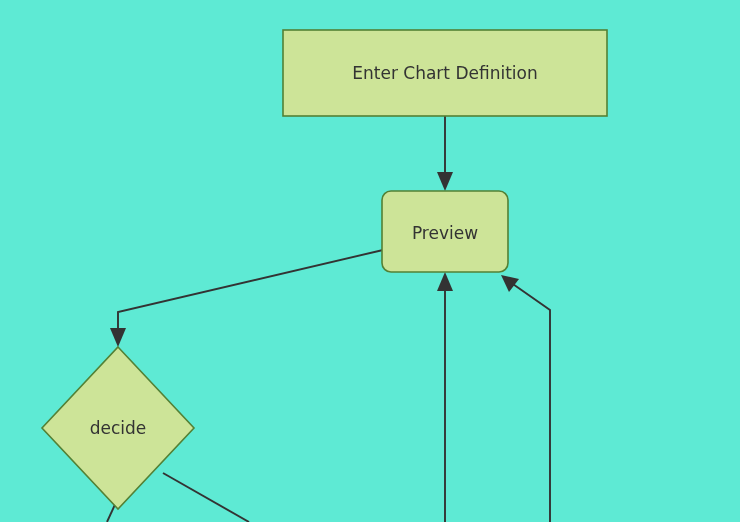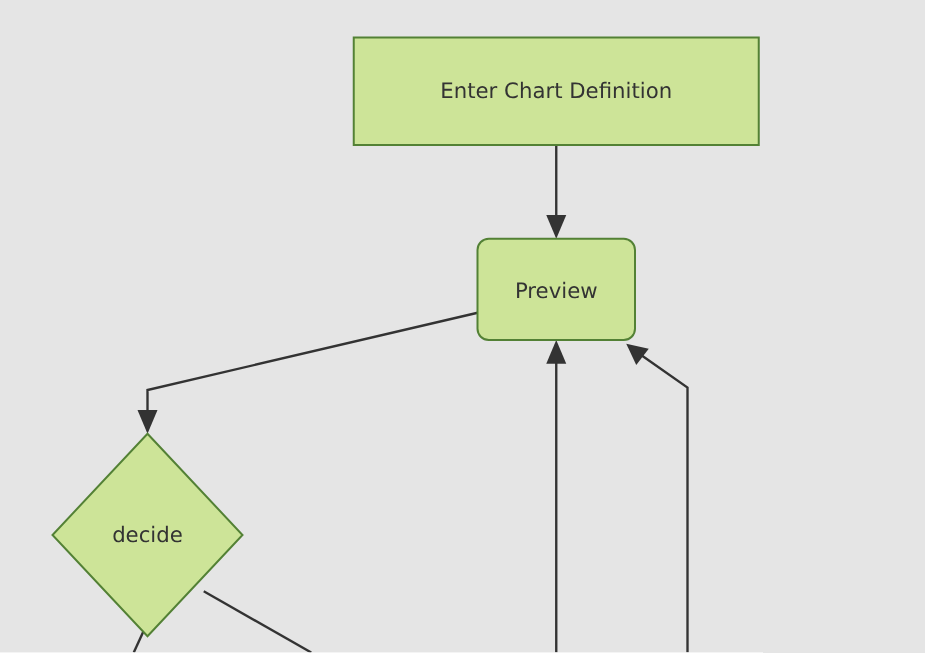--- a/index.html
+++ b/index.html
@@ -8,21 +8,21 @@
     padding: 0;
     background: #ffffff;
   }
   body {
     font-family: "DejaVu Sans", "Liberation Sans", sans-serif;
   }
   #diagram-canvas {
     position: relative;
     width: 740px;
     height: 522px;
-    background: #e5e5e5;
+    background: #5eead4;
     overflow: hidden;
   }
   #diagram-svg {
     position: absolute;
     top: 0;
     left: 0;
     width: 740px;
     height: 522px;
     display: block;
   }

